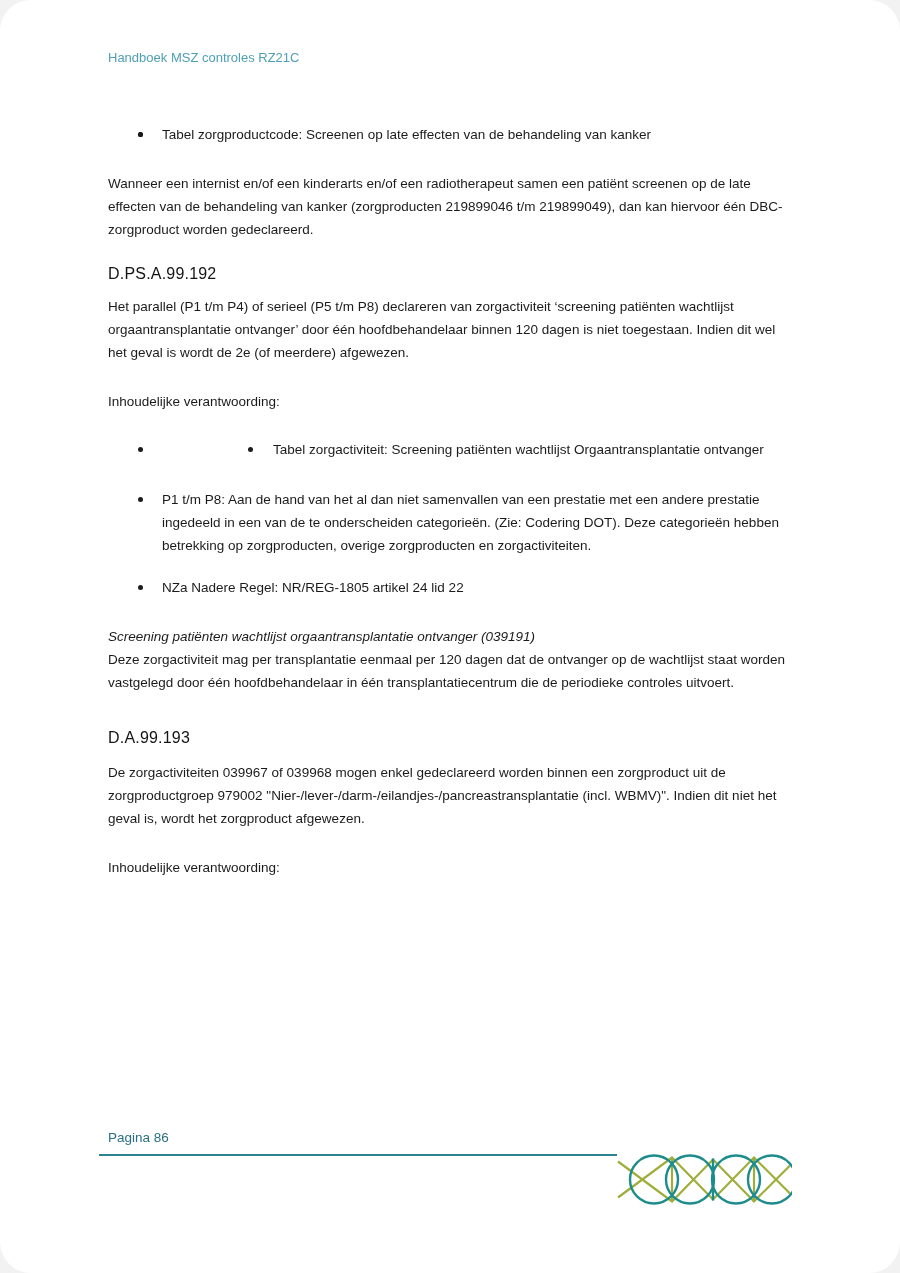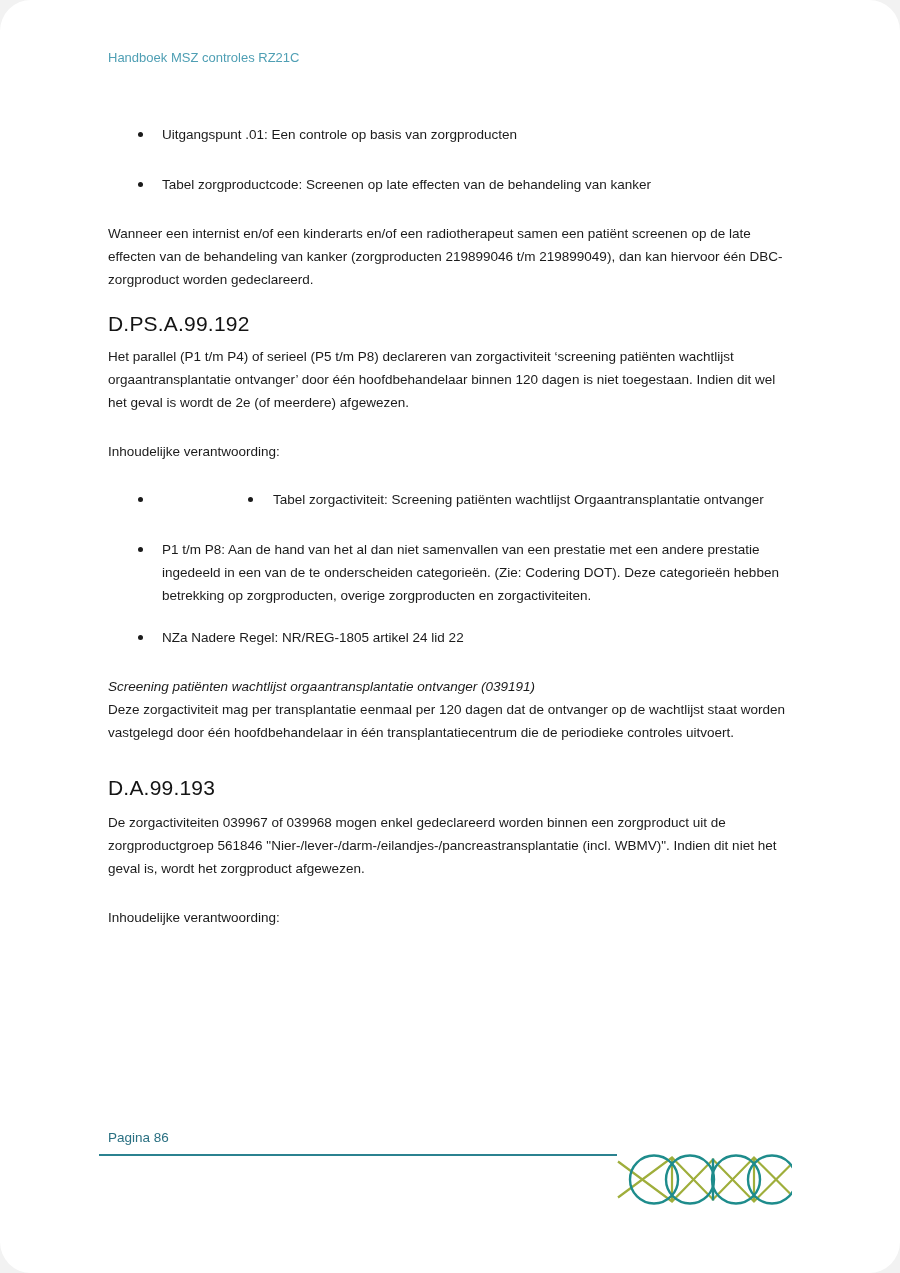--- a/index.html
+++ b/index.html
@@ -21,21 +21,21 @@
     position:absolute;left:30px;top:9px;width:5px;height:5px;
     border-radius:50%;background:#1b1b1b;
   }
   .li.sub{padding-left:165px;}
   .li.sub .dot{left:140px;}
   .mt-list1{margin-top:57px;}
   .li + .li{margin-top:27px;}
   .li.tight{margin-top:19px;}
   .mt-para{margin-top:26px;}
   h2{
-    margin:21px 0 0 0;font-size:21px;line-height:24px;font-weight:400;
+    margin:21px 0 0 0;font-size:16px;line-height:24px;font-weight:400;
     letter-spacing:0.2px;color:#141414;
   }
   .after-h2{margin-top:9px;}
   .after-h2-b{margin-top:11px;}
   .mt-verant{margin-top:26px;}
   .mt-ul{margin-top:25px;}
   .note-title{margin-top:26px;font-style:italic;}
   .footer-pagenum{
     position:absolute;left:108px;top:1128px;font-size:13.5px;line-height:20px;color:#2a7082;
   }
@@ -49,21 +49,20 @@
 <body>
 
 <div class="page">
   <div class="content">
 
     <div class="doc-title">Handboek MSZ controles RZ21C</div>
 
     <ul class="mt-list1">
       <li class="li">
         <span class="dot"></span>
-        <span>Uitgangspunt .01: Een controle op basis van zorgproducten</span>
       </li>
       <li class="li">
         <span class="dot"></span>
         <span>Tabel zorgproductcode: Screenen op late effecten van de behandeling van kanker</span>
       </li>
     </ul>
 
     <p class="mt-para">Wanneer een internist en/of een kinderarts en/of een radiotherapeut samen een patiënt screenen op de late effecten van de behandeling van kanker (zorgproducten 219899046 t/m 219899049), dan kan hiervoor één DBC-zorgproduct worden gedeclareerd.</p>
 
     <h2>D.PS.A.99.192</h2>
@@ -90,21 +89,21 @@
       <li class="li tight">
         <span class="dot"></span>
         <span>NZa Nadere Regel: NR/REG-1805 artikel 24 lid 22</span>
       </li>
     </ul>
 
     <p class="note-title">Screening patiënten wachtlijst orgaantransplantatie ontvanger (039191)</p>
     <p>Deze zorgactiviteit mag per transplantatie eenmaal per 120 dagen dat de ontvanger op de wachtlijst staat worden vastgelegd door één hoofdbehandelaar in één transplantatiecentrum die de periodieke controles uitvoert.</p>
 
     <h2 style="margin-top:32px;">D.A.99.193</h2>
-    <p class="after-h2-b">De zorgactiviteiten 039967 of 039968 mogen enkel gedeclareerd worden binnen een zorgproduct uit de zorgproductgroep 561846 "Nier-/lever-/darm-/eilandjes-/pancreastransplantatie (incl. WBMV)". Indien dit niet het geval is, wordt het zorgproduct afgewezen.</p>
+    <p class="after-h2-b">De zorgactiviteiten 039967 of 039968 mogen enkel gedeclareerd worden binnen een zorgproduct uit de zorgproductgroep 979002 "Nier-/lever-/darm-/eilandjes-/pancreastransplantatie (incl. WBMV)". Indien dit niet het geval is, wordt het zorgproduct afgewezen.</p>
 
     <p class="mt-verant">Inhoudelijke verantwoording:</p>
 
   </div>
 
   <div class="footer-pagenum">Pagina 86</div>
   <div class="footer-rule"></div>
 
   <div class="footer-logo">
     <svg viewBox="0 0 176 53" xmlns="http://www.w3.org/2000/svg">

